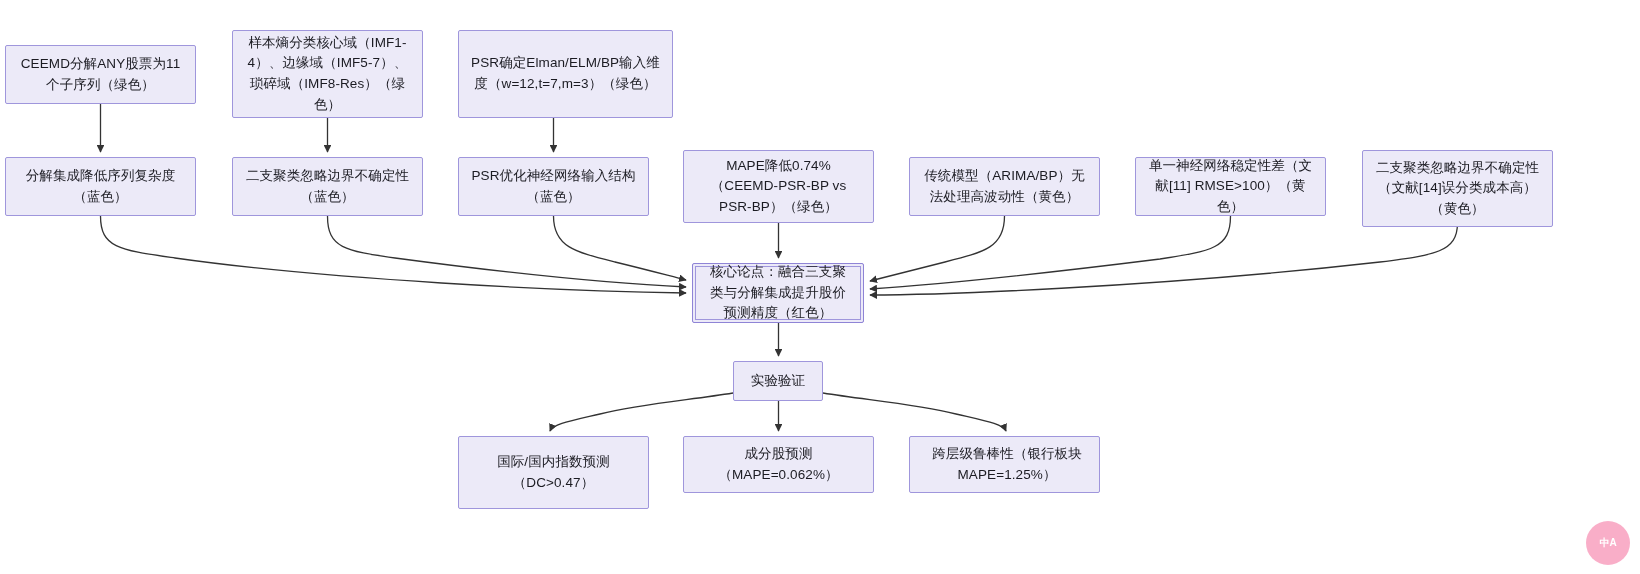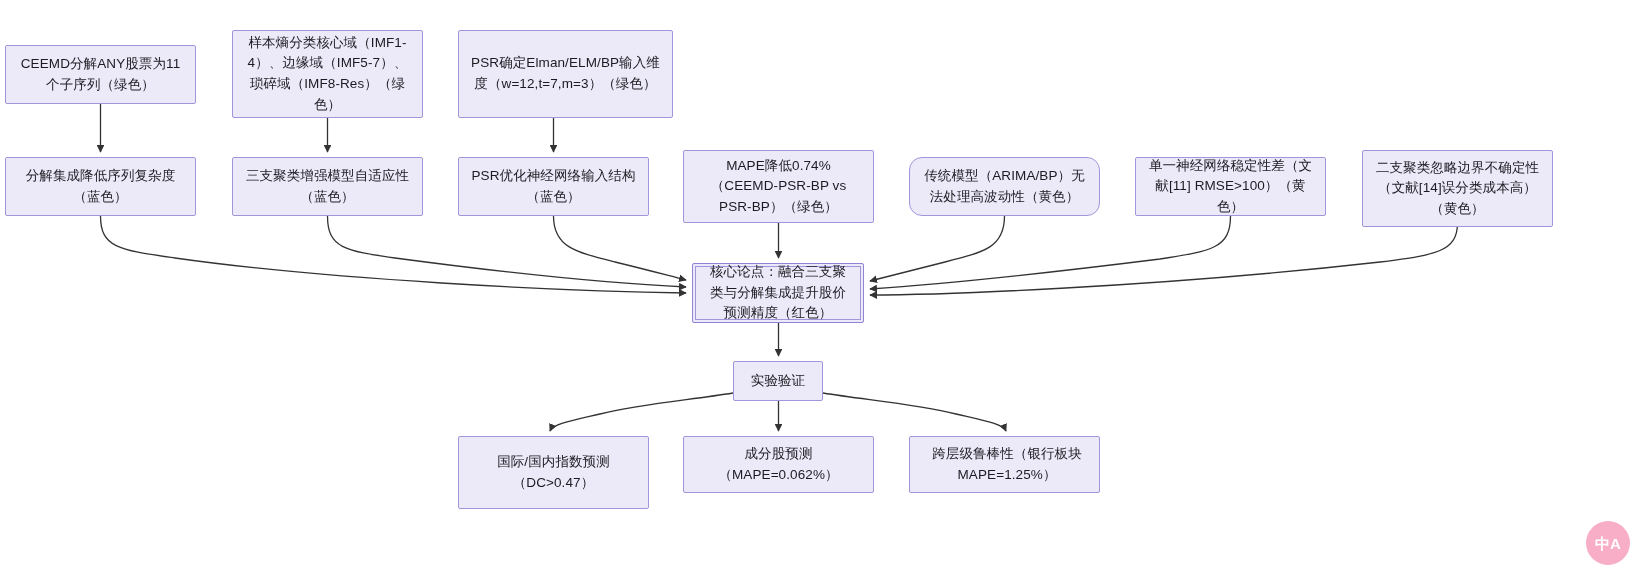--- a/index.html
+++ b/index.html
@@ -47,21 +47,21 @@
   .watermark {
     position: absolute;
     width: 44px;
     height: 44px;
     border-radius: 50%;
     background: #F9A8C4;
     color: #ffffff;
     display: flex;
     align-items: center;
     justify-content: center;
-    font-size: 15px;
+    font-size: 10px;
     line-height: 1;
     font-weight: bold;
     opacity: 0.92;
     overflow: hidden;
   }
 </style>
 </head>
 <body>
 
 <div id="canvas">
@@ -106,32 +106,32 @@
 
   <div class="node" style="left:458px; top:30px; width:215px; height:88px;">
     <span class="txt">PSR确定Elman/ELM/BP输入维度（w=12,t=7,m=3）（绿色）</span>
   </div>
 
   <div class="node" style="left:5px; top:157px; width:191px; height:59px;">
     <span class="txt">分解集成降低序列复杂度（蓝色）</span>
   </div>
 
   <div class="node" style="left:232px; top:157px; width:191px; height:59px;">
-    <span class="txt">三支聚类增强模型自适应性（蓝色）</span>
+    <span class="txt">二支聚类忽略边界不确定性（蓝色）</span>
   </div>
 
   <div class="node" style="left:458px; top:157px; width:191px; height:59px;">
     <span class="txt">PSR优化神经网络输入结构（蓝色）</span>
   </div>
 
   <div class="node" style="left:683px; top:150px; width:191px; height:73px;">
     <span class="txt">MAPE降低0.74%（CEEMD-PSR-BP vs PSR-BP）（绿色）</span>
   </div>
 
-  <div class="node" style="left:909px; top:157px; width:191px; height:59px;border-radius:13px;">
+  <div class="node" style="left:909px; top:157px; width:191px; height:59px;">
     <span class="txt">传统模型（ARIMA/BP）无法处理高波动性（黄色）</span>
   </div>
 
   <div class="node" style="left:1135px; top:157px; width:191px; height:59px;">
     <span class="txt">单一神经网络稳定性差（文献[11] RMSE&gt;100）（黄色）</span>
   </div>
 
   <div class="node" style="left:1362px; top:150px; width:191px; height:77px;">
     <span class="txt">二支聚类忽略边界不确定性（文献[14]误分类成本高）（黄色）</span>
   </div>

